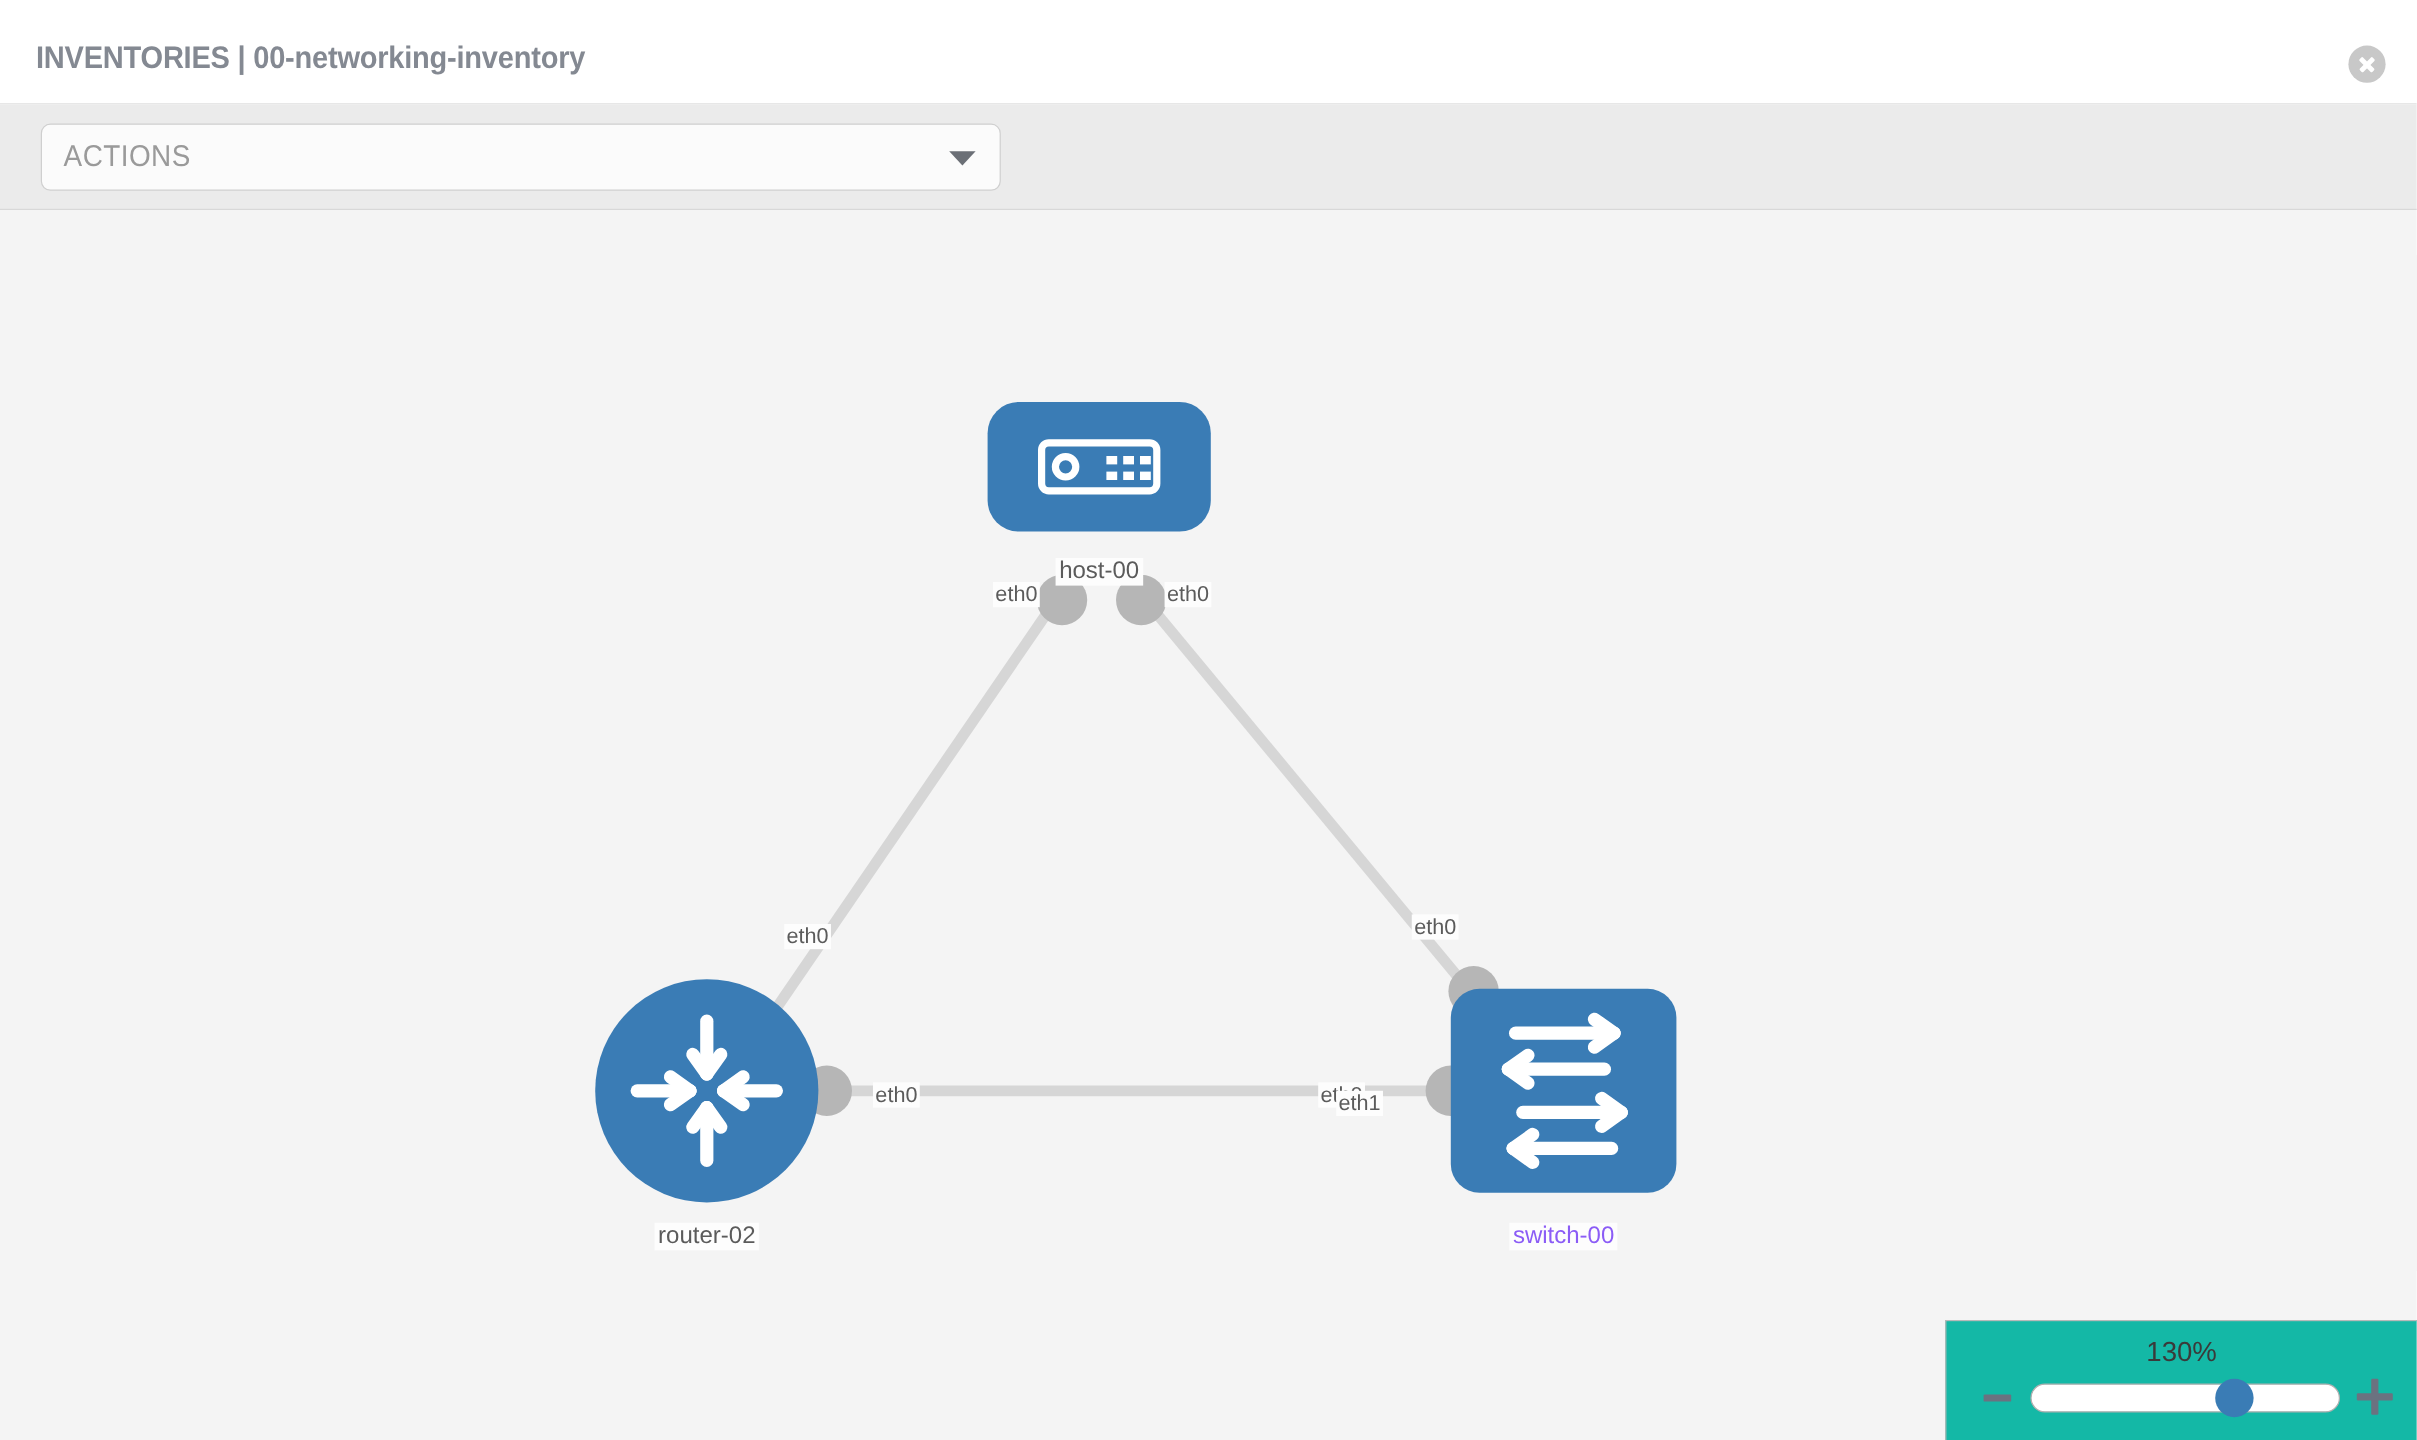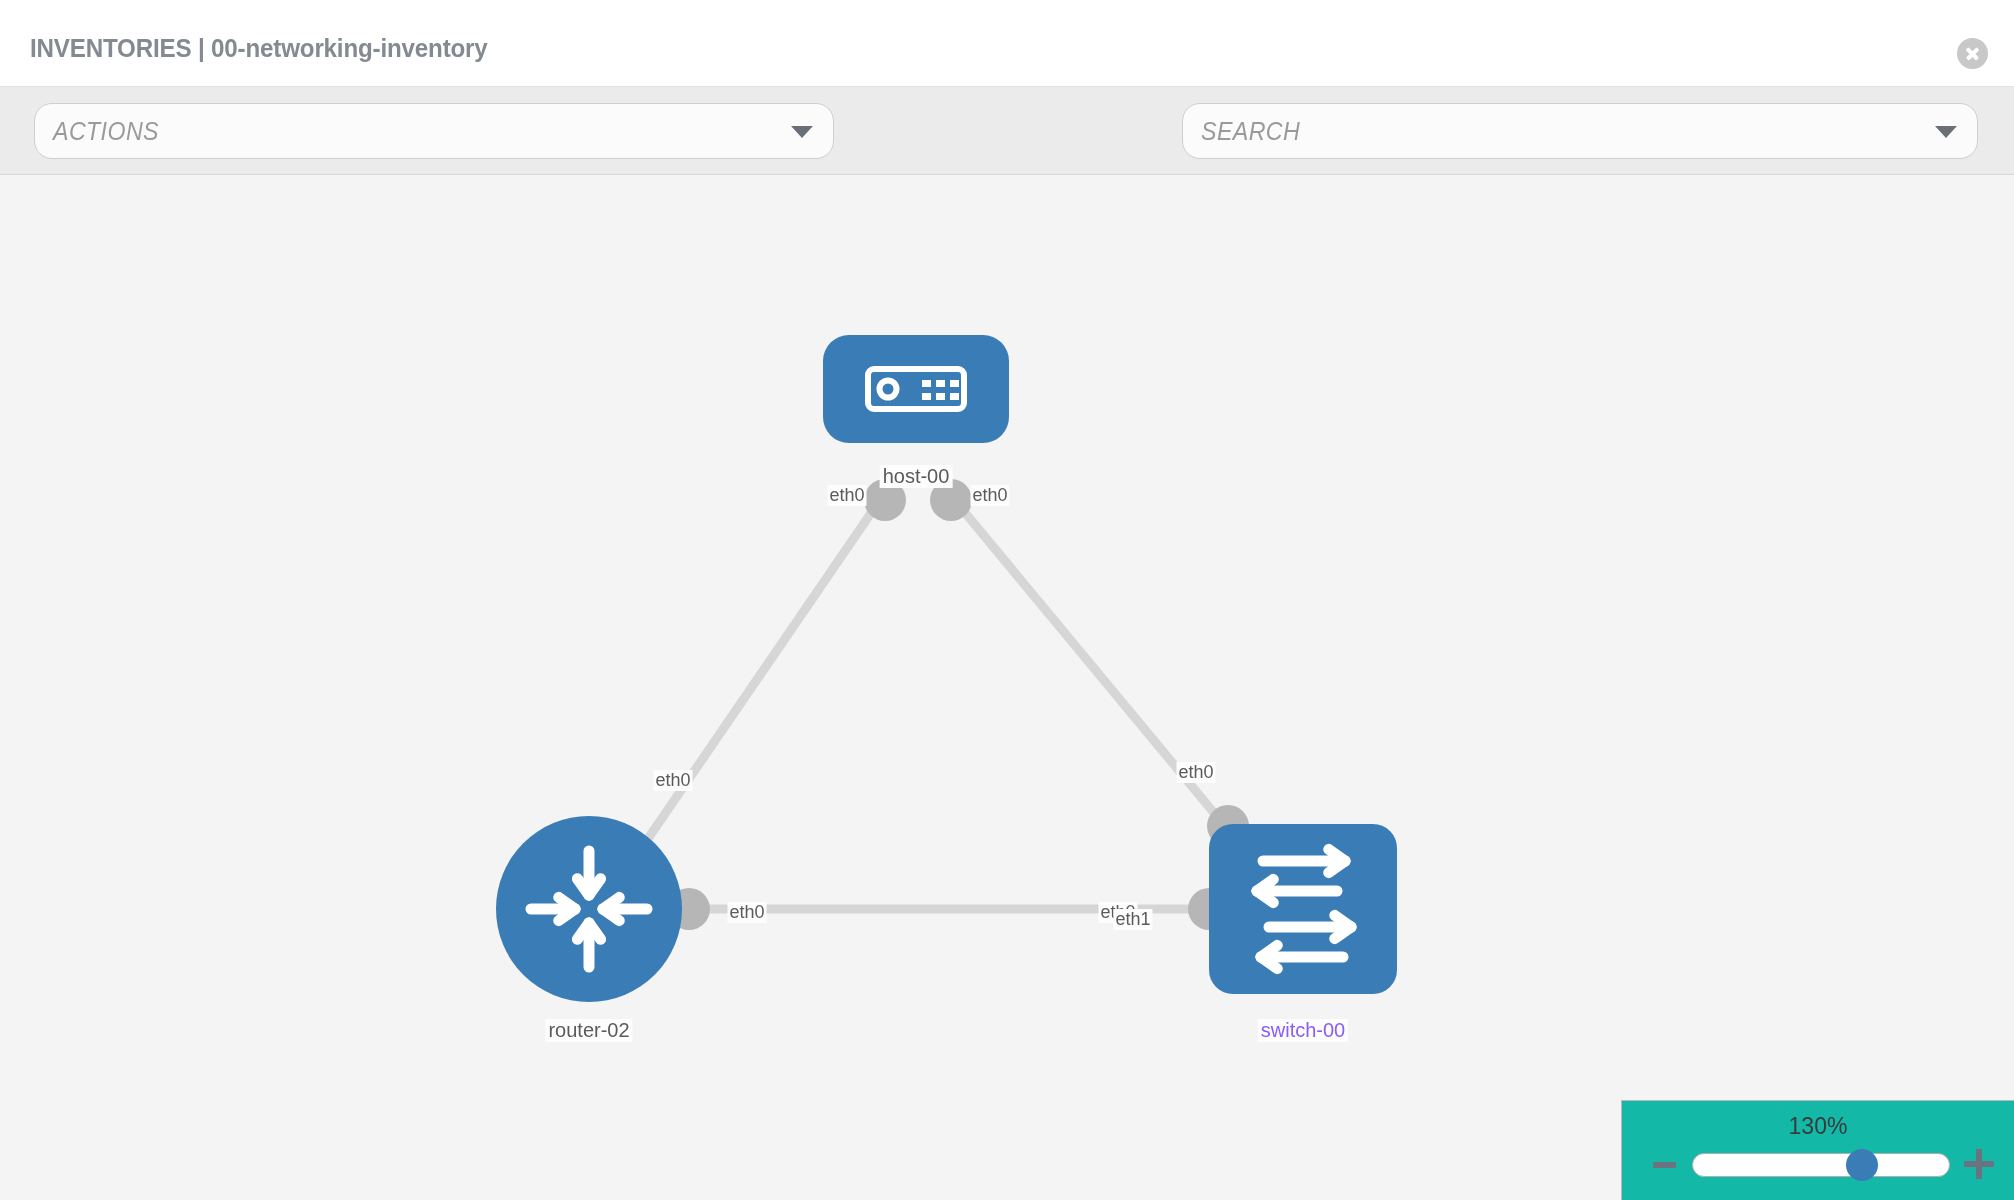--- a/index.html
+++ b/index.html
@@ -63,24 +63,23 @@
     top: 68px; left: 0;
     width: 2014px; height: 88px;
     background: #ebebeb;
     border-bottom: 1px solid #d8d8d8;
     box-sizing: border-box;
   }
   .select-box {
     position: absolute;
     background: #fbfbfb;
     border: 1px solid #cfcfcf;
-    border-radius: 18px;
-    box-sizing: border-box;
-    cursor: pointer;
-    font-style: italic;
+    border-radius: 8px;
+    box-sizing: border-box;
+    cursor: pointer;
   }
   .select-box .sel-text {
     position: absolute;
     left: 18px;
     top: 50%;
     transform: translateY(-50%) scaleX(0.93);
     transform-origin: left center;
     font-size: 25px;
     color: #9a9a9a;
     letter-spacing: 0.4px;
@@ -227,24 +226,20 @@
     </div>
 
     <div class="tool-icon" id="key-icon">
       <svg viewBox="0 0 46 46" width="46" height="46">
         <circle cx="17.5" cy="19" r="9.5" fill="none" stroke="#8b9099" stroke-width="4.4"></circle>
         <path d="M24.5 25.5 L38 37.5" stroke="#8b9099" stroke-width="4.4" stroke-linecap="round" fill="none"></path>
         <path d="M32 31.2 L38.5 28.6" stroke="#8b9099" stroke-width="4" stroke-linecap="round" fill="none"></path>
       </svg>
     </div>
 
-    <div class="select-box" id="search-select">
-      <span class="sel-text">SEARCH</span>
-      <span class="caret"></span>
-    </div>
   </div>
 
   <div class="canvas" id="canvas">
 
     <svg class="topology-svg" id="topology-svg" viewBox="0 0 2014 1044">
 
       <g id="links-layer">
           <line x1="645" y1="668" x2="882" y2="322" stroke="#d6d6d6" stroke-width="9"></line>
           <line x1="952" y1="322" x2="1224" y2="650" stroke="#d6d6d6" stroke-width="9"></line>
           <line x1="685" y1="734" x2="1208" y2="734" stroke="#d6d6d6" stroke-width="9"></line>

